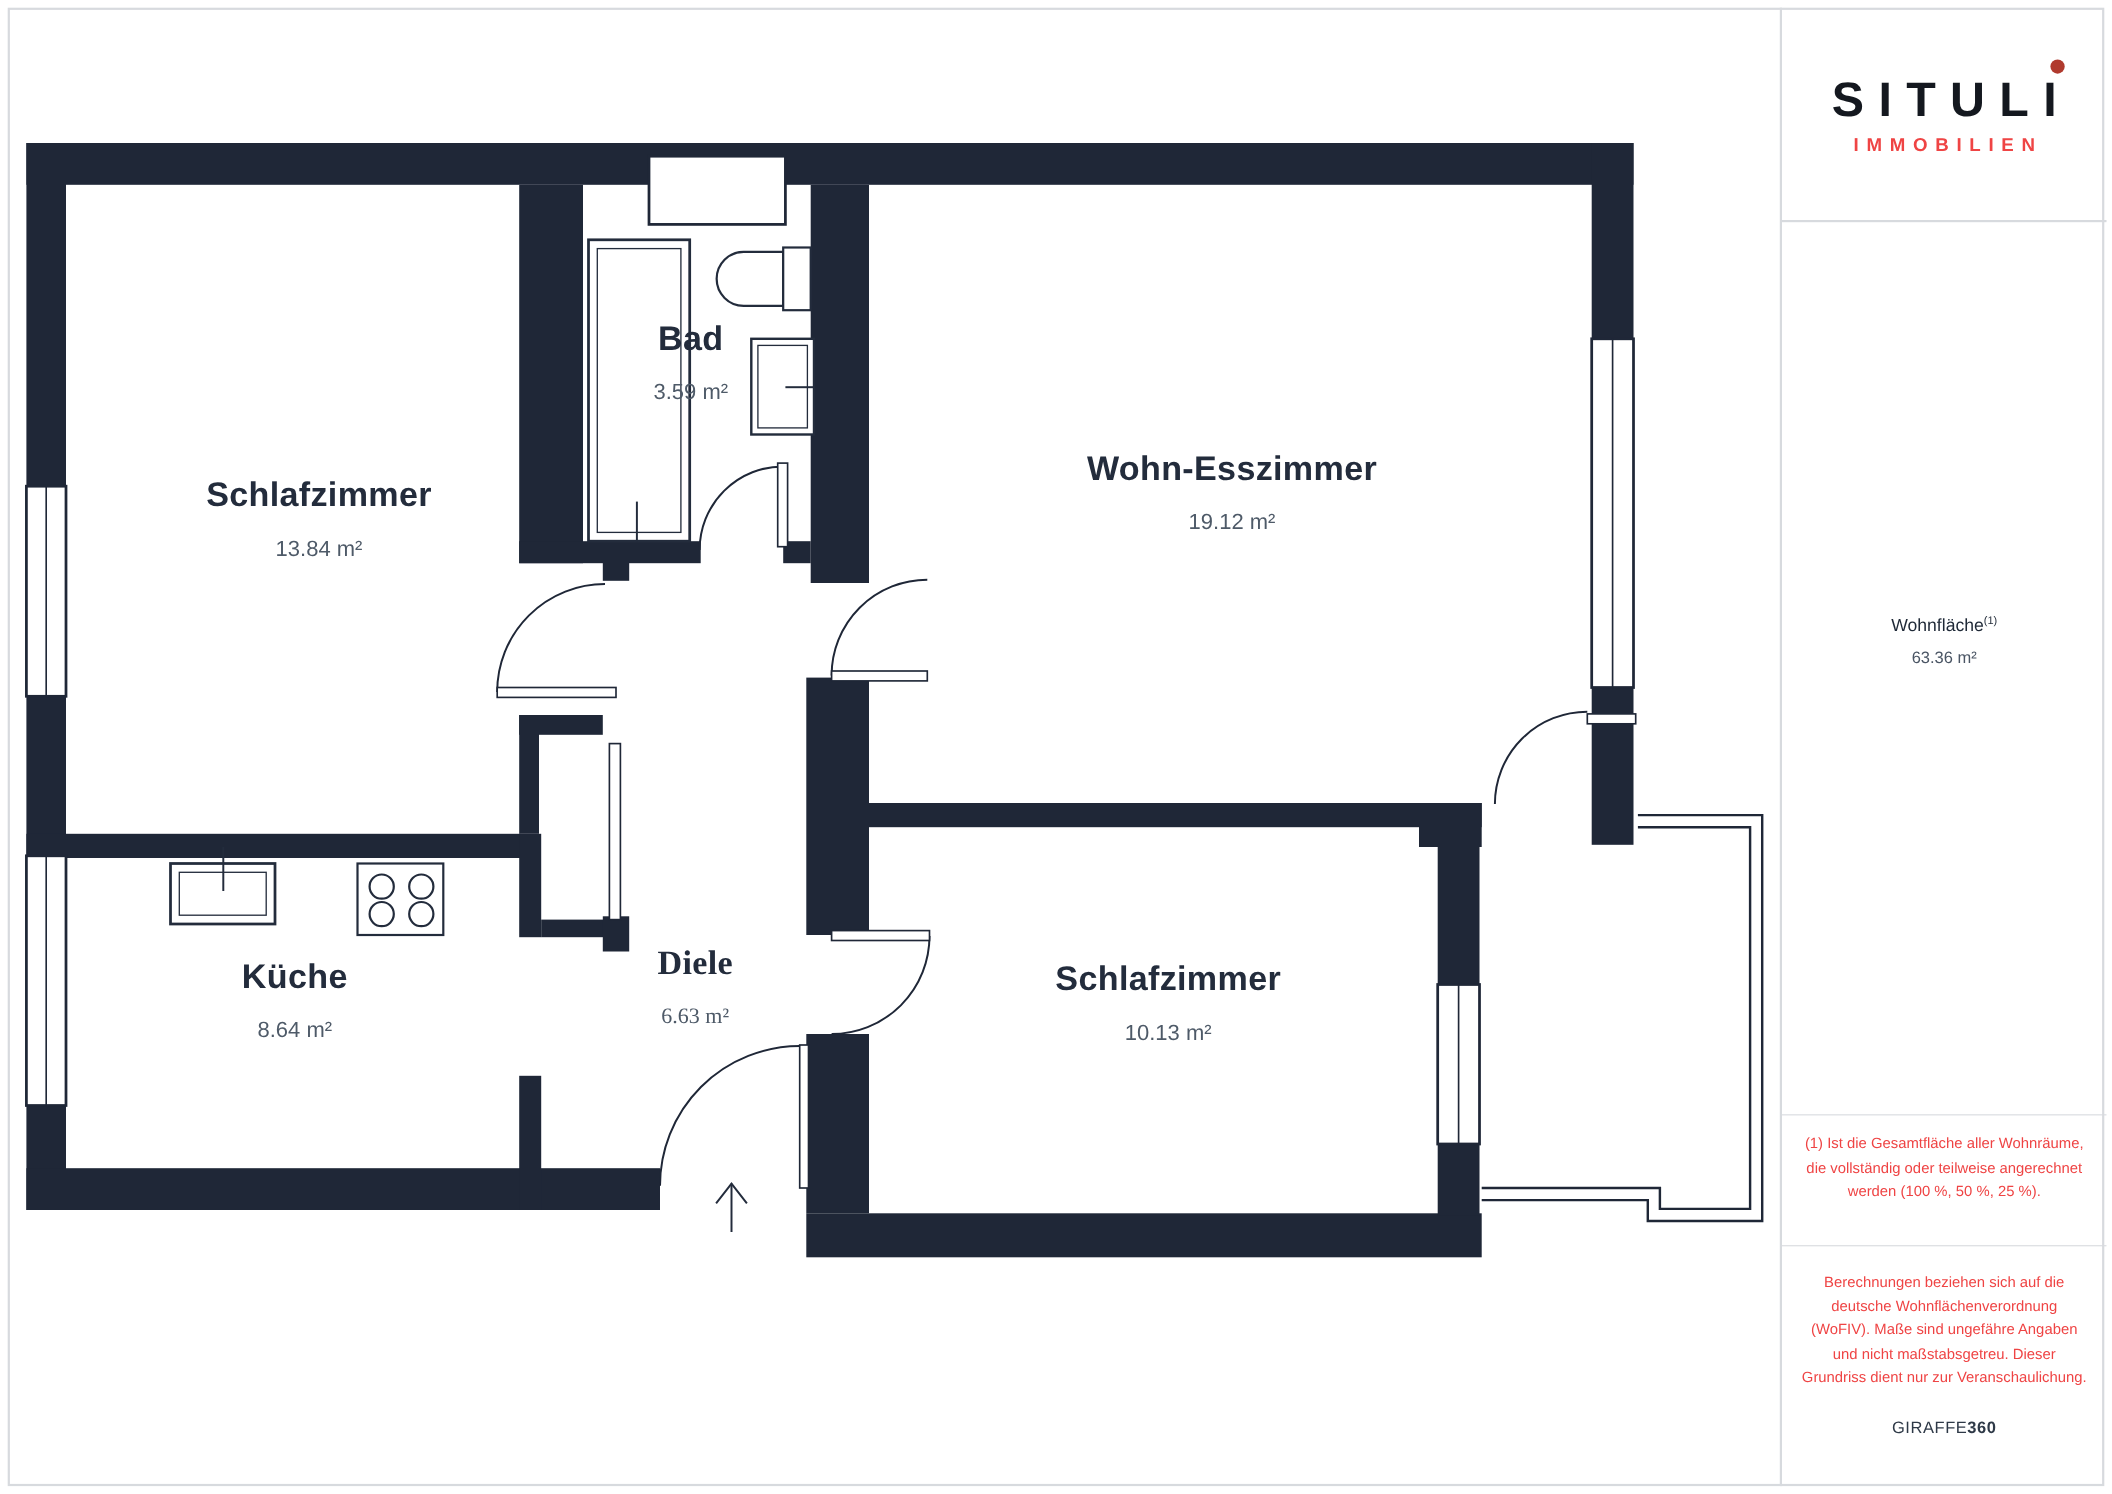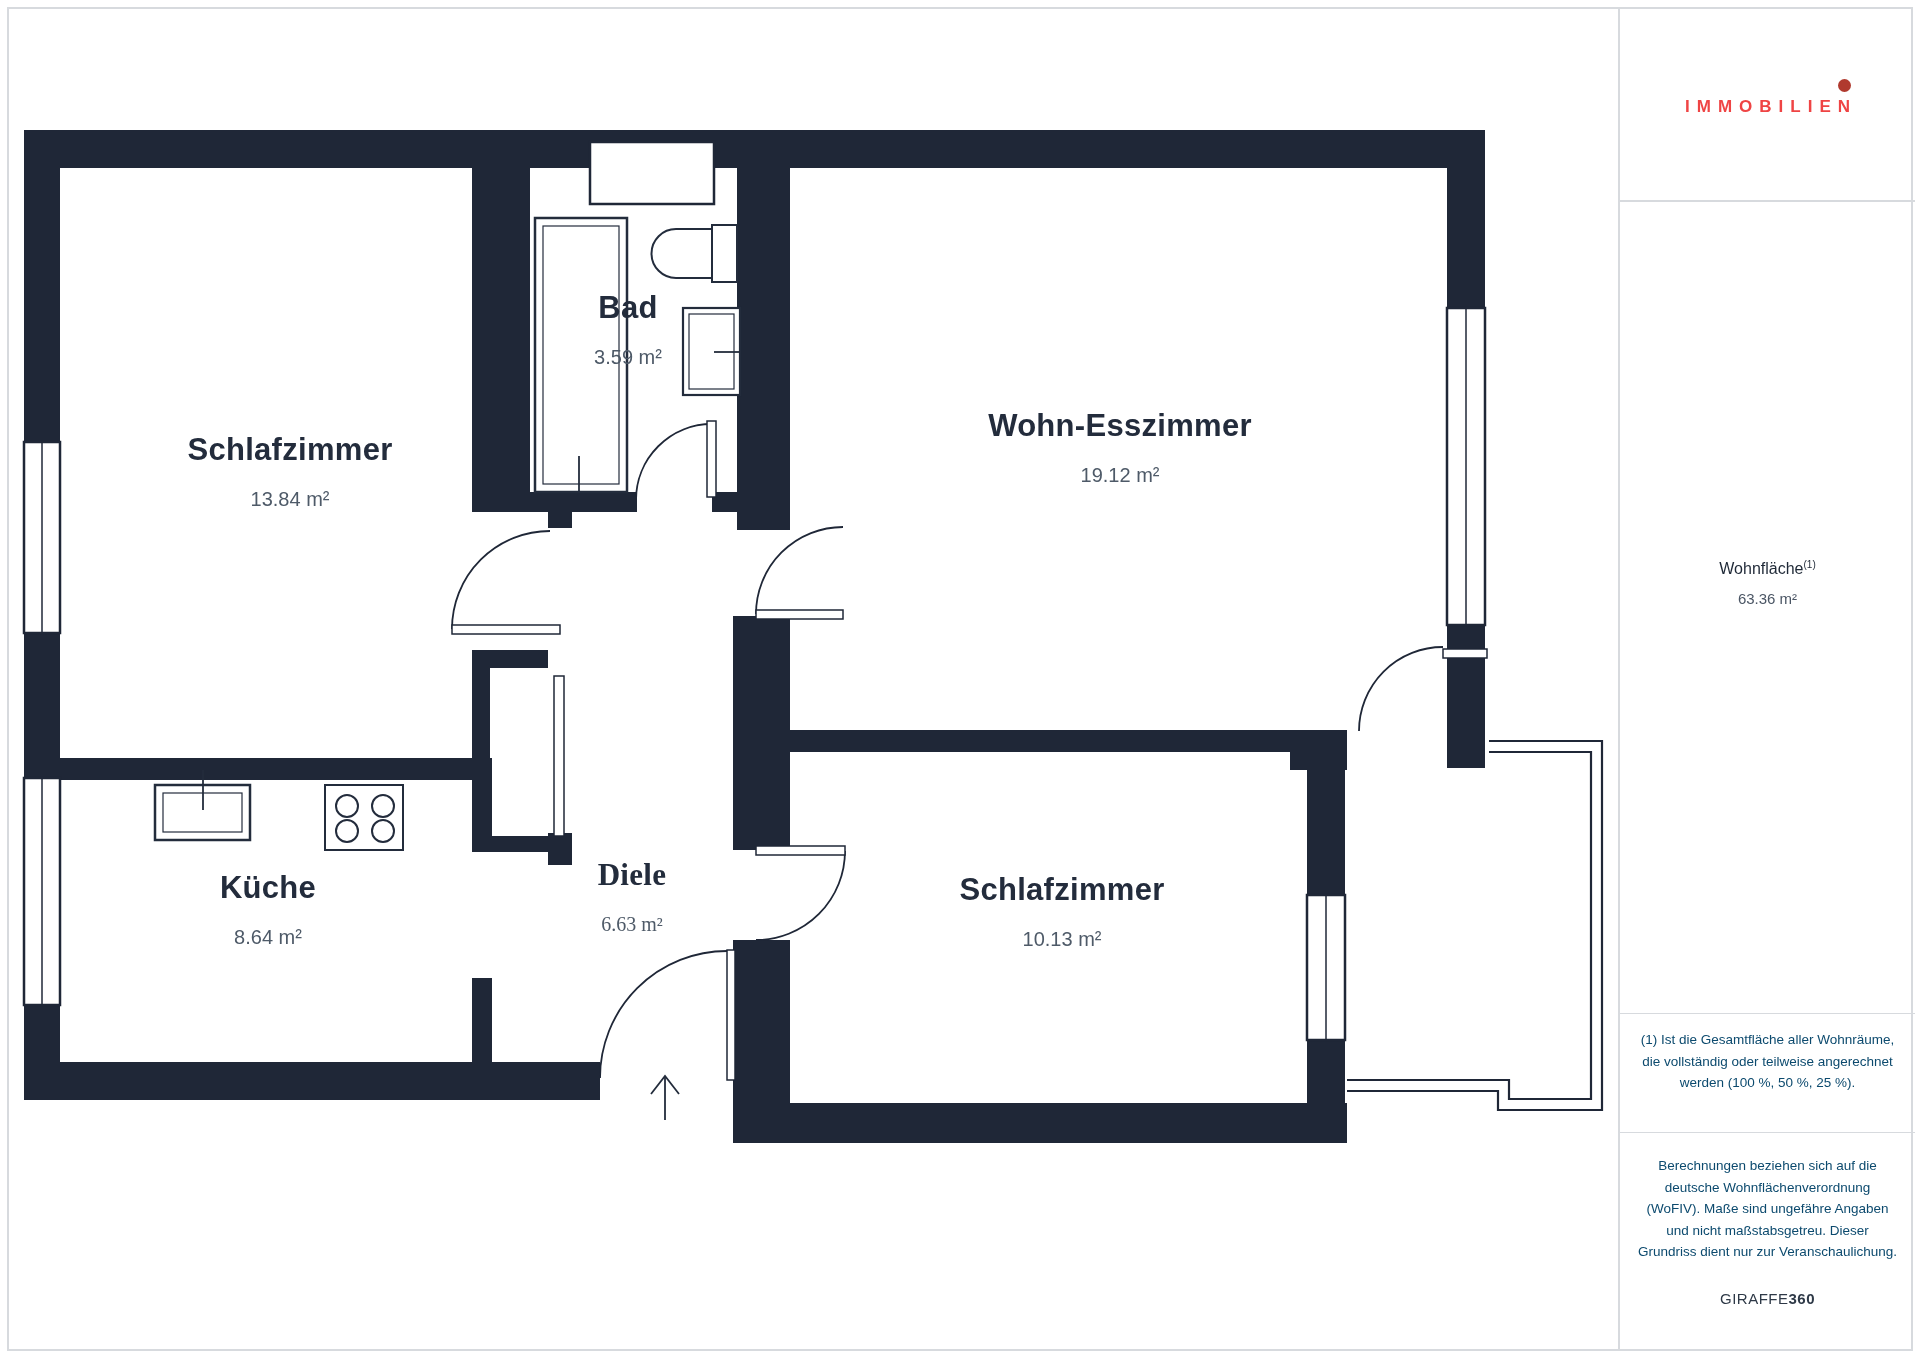--- a/index.html
+++ b/index.html
@@ -23,21 +23,21 @@
   .logo-main{font-size:44px; font-weight:800; letter-spacing:13px; color:#14181f; padding-left:13px;}
   .logo-dot{position:absolute; top:-12px; right:6px; width:13px; height:13px; border-radius:50%; background:#b03a2e;}
   .logo-sub{font-size:17px; font-weight:bold; letter-spacing:7px; color:#ef4444; margin-top:6px; padding-left:7px;}
 
   .wohnflaeche{position:absolute; top:552px; width:100%; text-align:center;}
   .wohnflaeche .label{font-size:16px; font-weight:normal; color:#1e2836;}
   .wohnflaeche .label sup{font-size:10px;}
   .wohnflaeche .value{font-size:15px; color:#4a5564; margin-top:12px;}
 
   .divider{position:absolute; left:0; width:100%; height:1px; background:#d7dade;}
-  .note{position:absolute; left:50%; transform:translateX(-50%); width:262px; text-align:center; font-size:13.5px; line-height:1.6; color:#0c4a6e;}
+  .note{position:absolute; left:50%; transform:translateX(-50%); width:262px; text-align:center; font-size:13.5px; line-height:1.6; color:#ef4444;}
   .giraffe{position:absolute; top:1283px; width:100%; text-align:center; font-size:15px; letter-spacing:.5px; color:#2e3947;}
   .giraffe .b{font-weight:bold;margin-top:36px;}
 </style>
 </head>
 <body>
 
 <div class="stage">
 
   <svg class="plan" width="1920" height="1358" viewBox="0 0 1920 1358">
 
@@ -185,20 +185,21 @@
 
   <div class="room-label" style="left:1062px; top:872px;">
     <div class="room-name">Schlafzimmer</div>
     <div class="room-area">10.13 m²</div>
   </div>
 
 
   <aside class="sidebar">
     <div class="logo-box">
       <div class="logo">
+        <span class="logo-main">SITULI</span>
         <span class="logo-dot"></span>
         <div class="logo-sub">IMMOBILIEN</div>
       </div>
     </div>
 
     <div class="wohnflaeche">
       <div class="label">
         <span>Wohnfläche</span><sup>(1)</sup>
       </div>
       <div class="value">63.36 m²</div>

